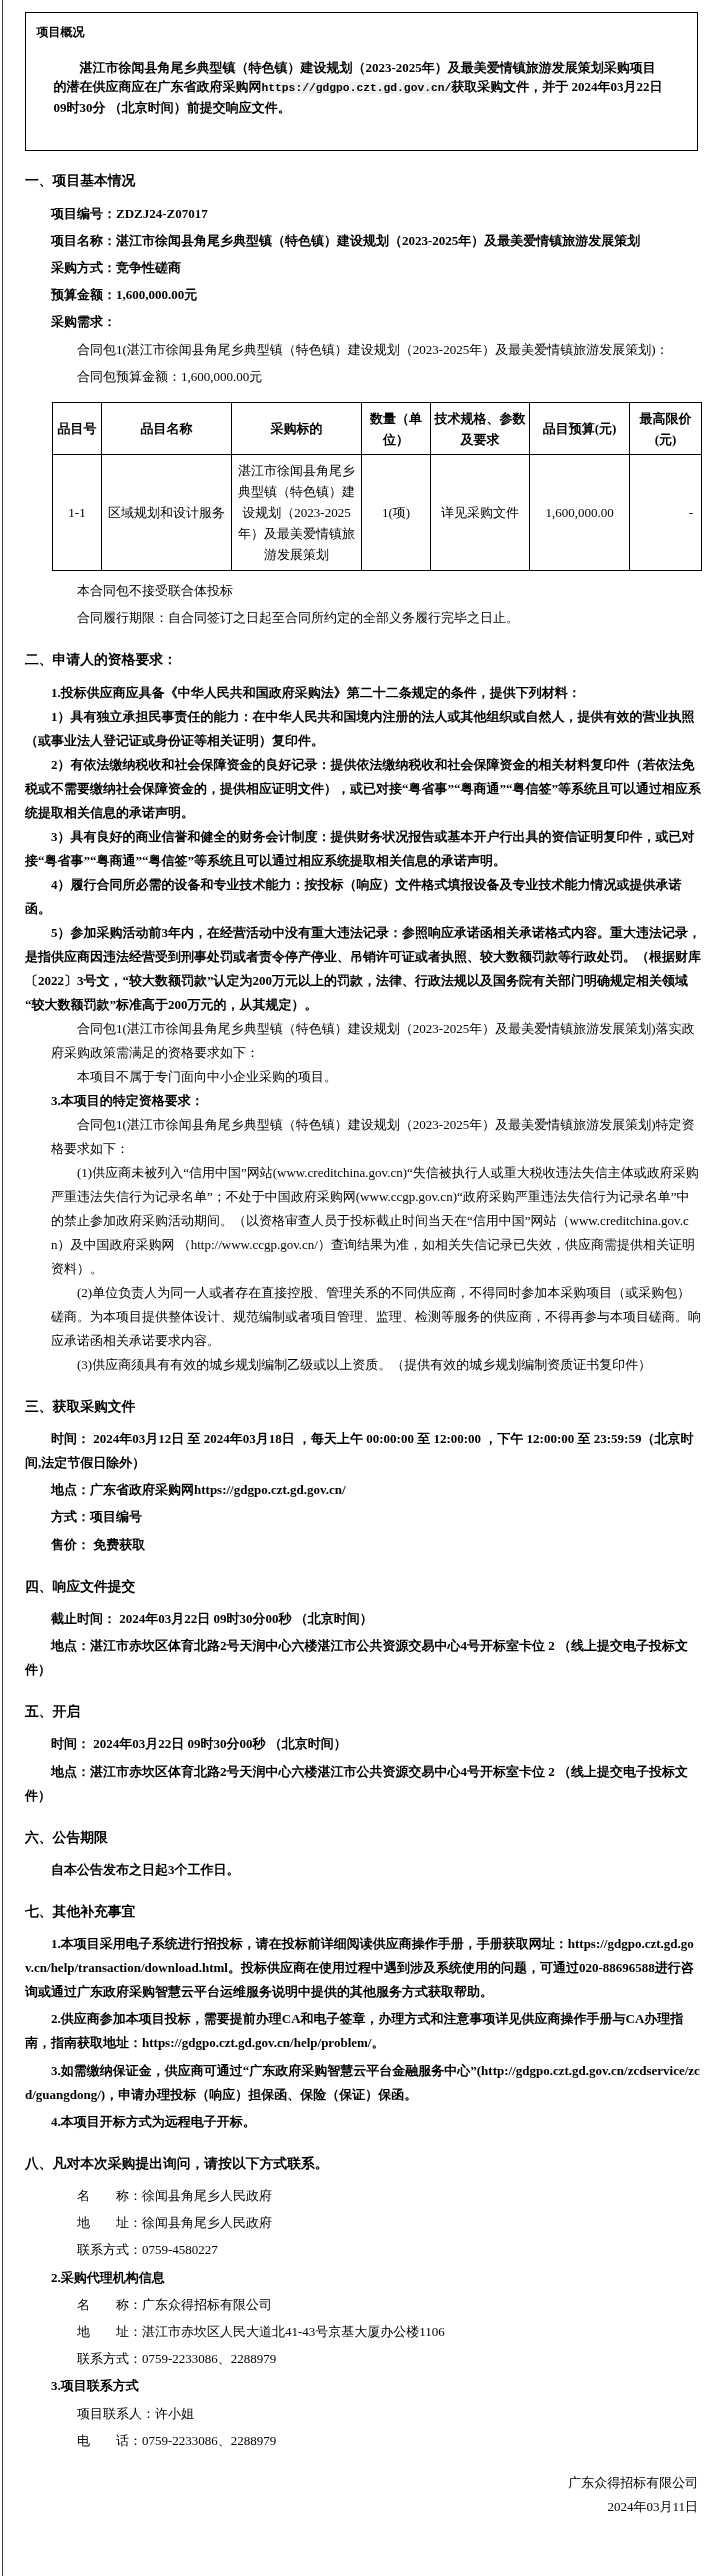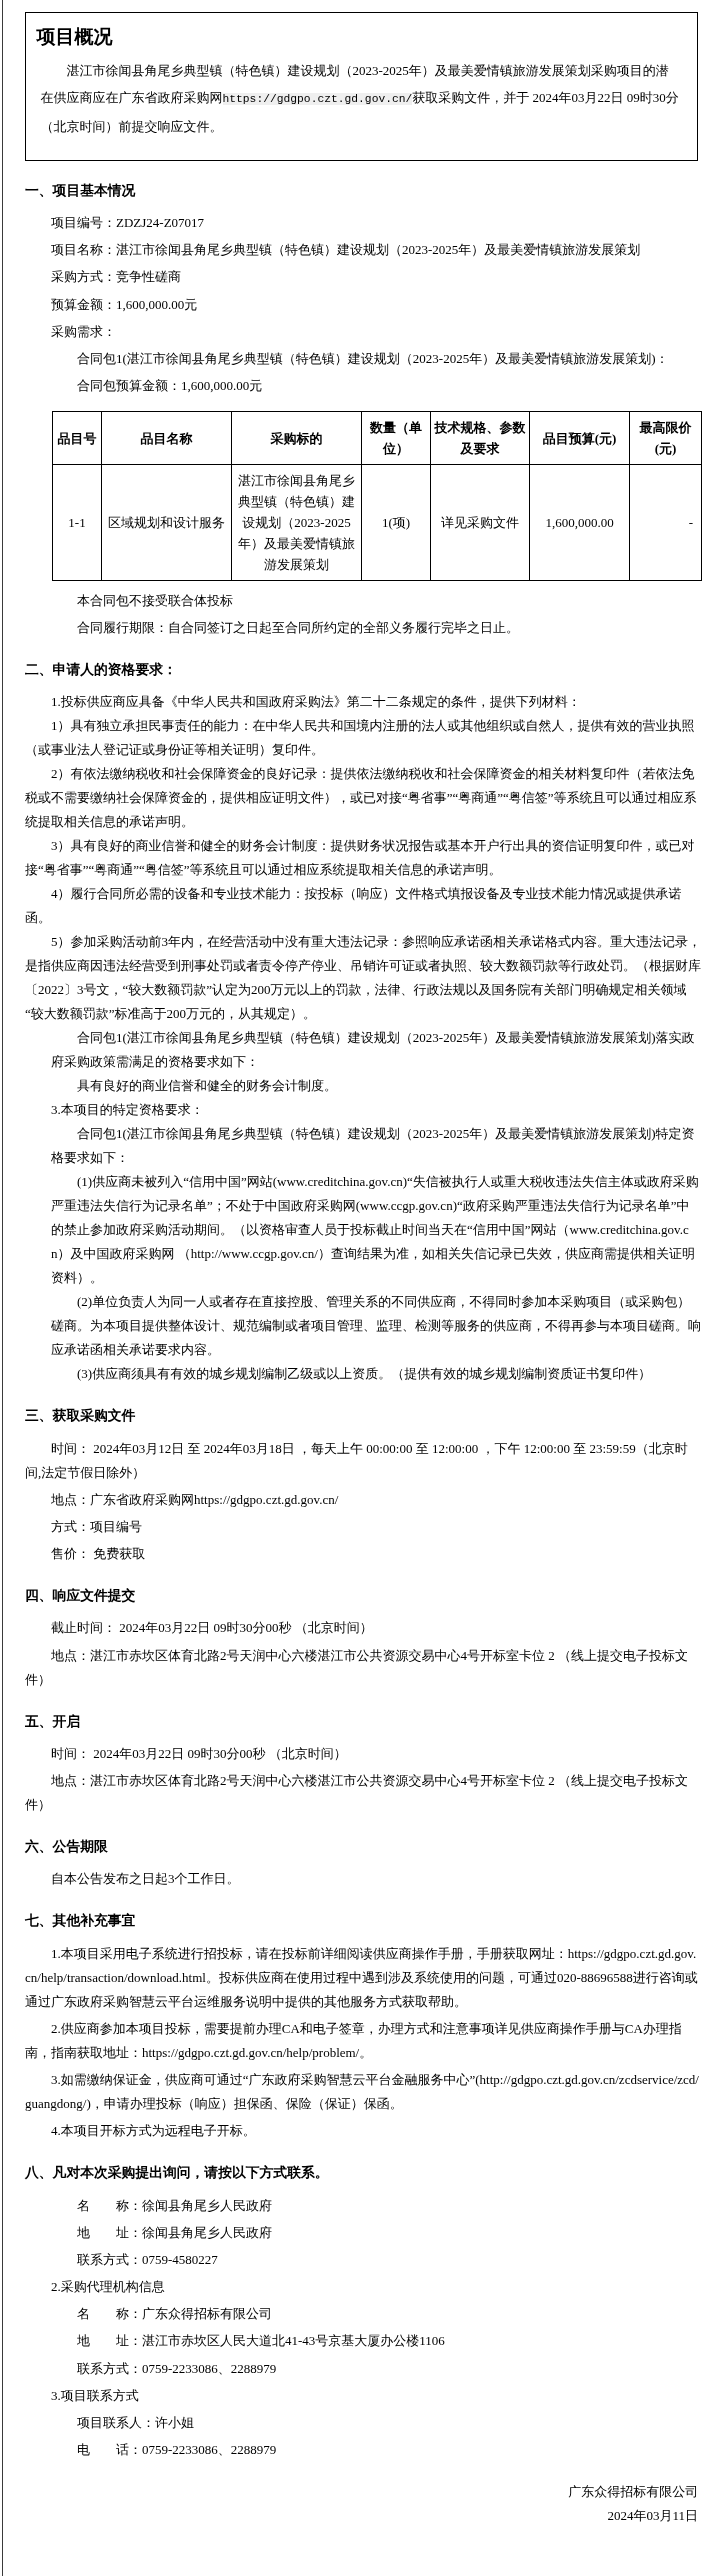--- a/index.html
+++ b/index.html
@@ -6,28 +6,28 @@
   body{
     width:707px;height:2576px;overflow:hidden;position:relative;
     background:#ffffff;color:#000000;
     font-family:"Liberation Serif","DejaVu Serif",serif;
     font-size:13px;
   }
   .edge-line{position:absolute;left:1.6px;top:0;width:0.8px;height:2576px;background:#3a3a3a;}
   .page{padding:12px 5.7px 0 25px;}
   
   .box{border:1.6px solid #000;padding:9.7px 13px 16px 10.5px;margin-right:3.2px;}
-  .box-title{font-weight:700;font-size:19px;margin:1.6px 0 6.5px;}
-  .box-text{margin:4px;text-indent:2em;line-height:27px;word-break:break-all;}
+  .box-title{font-weight:700;font-size:12px;margin:1.6px 0 6.5px;}
+  .box-text{margin:17px;text-indent:2em;line-height:19px;word-break:break-all;font-weight:bold;}
   .hl{background:#efefef;font-family:"Liberation Mono","DejaVu Sans Mono",monospace;font-size:11.3px;}
   
   .sec-h{font-size:13.8px;font-weight:700;margin:21px 0 11.3px;}
   
   p{margin:0;line-height:24px;word-break:break-all;}
-  .i2{text-indent:2em;}
+  .i2{text-indent:2em;font-weight:bold;}
   .i4{margin-left:2em;text-indent:2em;}
   .sp{margin-bottom:3.2px;}
   
   table{border-collapse:collapse;table-layout:fixed;width:649px;margin:13px 0 8px 27px;border:1.6px solid #000;padding-left:32px;}
   th,td{border:0.8px solid #000;text-align:center;vertical-align:middle;line-height:21px;padding:4.9px 3.2px;word-break:break-all;font-size:13px;}
   th{font-weight:700;}
   td.dash{text-align:right;padding-right:8px;}
   
   .footer{text-align:right;margin-top:18px;padding-right:3.2px;line-height:27px;}
 </style>
@@ -90,21 +90,21 @@
   <p class="i4 sp">合同履行期限：自合同签订之日起至合同所约定的全部义务履行完毕之日止。</p>
 
   <div class="sec-h">二、申请人的资格要求：</div>
   <p class="i2">1.投标供应商应具备《中华人民共和国政府采购法》第二十二条规定的条件，提供下列材料：</p>
   <p class="i2">1）具有独立承担民事责任的能力：在中华人民共和国境内注册的法人或其他组织或自然人，提供有效的营业执照（或事业法人登记证或身份证等相关证明）复印件。</p>
   <p class="i2">2）有依法缴纳税收和社会保障资金的良好记录：提供依法缴纳税收和社会保障资金的相关材料复印件（若依法免税或不需要缴纳社会保障资金的，提供相应证明文件），或已对接“粤省事”“粤商通”“粤信签”等系统且可以通过相应系统提取相关信息的承诺声明。</p>
   <p class="i2">3）具有良好的商业信誉和健全的财务会计制度：提供财务状况报告或基本开户行出具的资信证明复印件，或已对接“粤省事”“粤商通”“粤信签”等系统且可以通过相应系统提取相关信息的承诺声明。</p>
   <p class="i2">4）履行合同所必需的设备和专业技术能力：按投标（响应）文件格式填报设备及专业技术能力情况或提供承诺函。</p>
   <p class="i2">5）参加采购活动前3年内，在经营活动中没有重大违法记录：参照响应承诺函相关承诺格式内容。重大违法记录，是指供应商因违法经营受到刑事处罚或者责令停产停业、吊销许可证或者执照、较大数额罚款等行政处罚。（根据财库〔2022〕3号文，“较大数额罚款”认定为200万元以上的罚款，法律、行政法规以及国务院有关部门明确规定相关领域“较大数额罚款”标准高于200万元的，从其规定）。</p>
   <p class="i4">合同包1(湛江市徐闻县角尾乡典型镇（特色镇）建设规划（2023-2025年）及最美爱情镇旅游发展策划)落实政府采购政策需满足的资格要求如下：</p>
-  <p class="i4">具有良好的商业信誉和健全的财务会计制度。</p>
+  <p class="i4">本项目不属于专门面向中小企业采购的项目。</p>
   <p class="i2">3.本项目的特定资格要求：</p>
   <p class="i4">合同包1(湛江市徐闻县角尾乡典型镇（特色镇）建设规划（2023-2025年）及最美爱情镇旅游发展策划)特定资格要求如下：</p>
   <p class="i4">(1)供应商未被列入“信用中国”网站(www.creditchina.gov.cn)“失信被执行人或重大税收违法失信主体或政府采购严重违法失信行为记录名单”；不处于中国政府采购网(www.ccgp.gov.cn)“政府采购严重违法失信行为记录名单”中的禁止参加政府采购活动期间。（以资格审查人员于投标截止时间当天在“信用中国”网站（www.creditchina.gov.cn）及中国政府采购网 （http://www.ccgp.gov.cn/）查询结果为准，如相关失信记录已失效，供应商需提供相关证明资料）。</p>
   <p class="i4">(2)单位负责人为同一人或者存在直接控股、管理关系的不同供应商，不得同时参加本采购项目（或采购包）磋商。为本项目提供整体设计、规范编制或者项目管理、监理、检测等服务的供应商，不得再参与本项目磋商。响应承诺函相关承诺要求内容。</p>
   <p class="i4">(3)供应商须具有有效的城乡规划编制乙级或以上资质。（提供有效的城乡规划编制资质证书复印件）</p>
 
   <div class="sec-h">三、获取采购文件</div>
   <p class="i2 sp">时间： 2024年03月12日 至 2024年03月18日 ，每天上午 00:00:00 至 12:00:00 ，下午 12:00:00 至 23:59:59（北京时间,法定节假日除外）</p>
   <p class="i2 sp">地点：广东省政府采购网https://gdgpo.czt.gd.gov.cn/</p>
   <p class="i2 sp">方式：项目编号</p>

